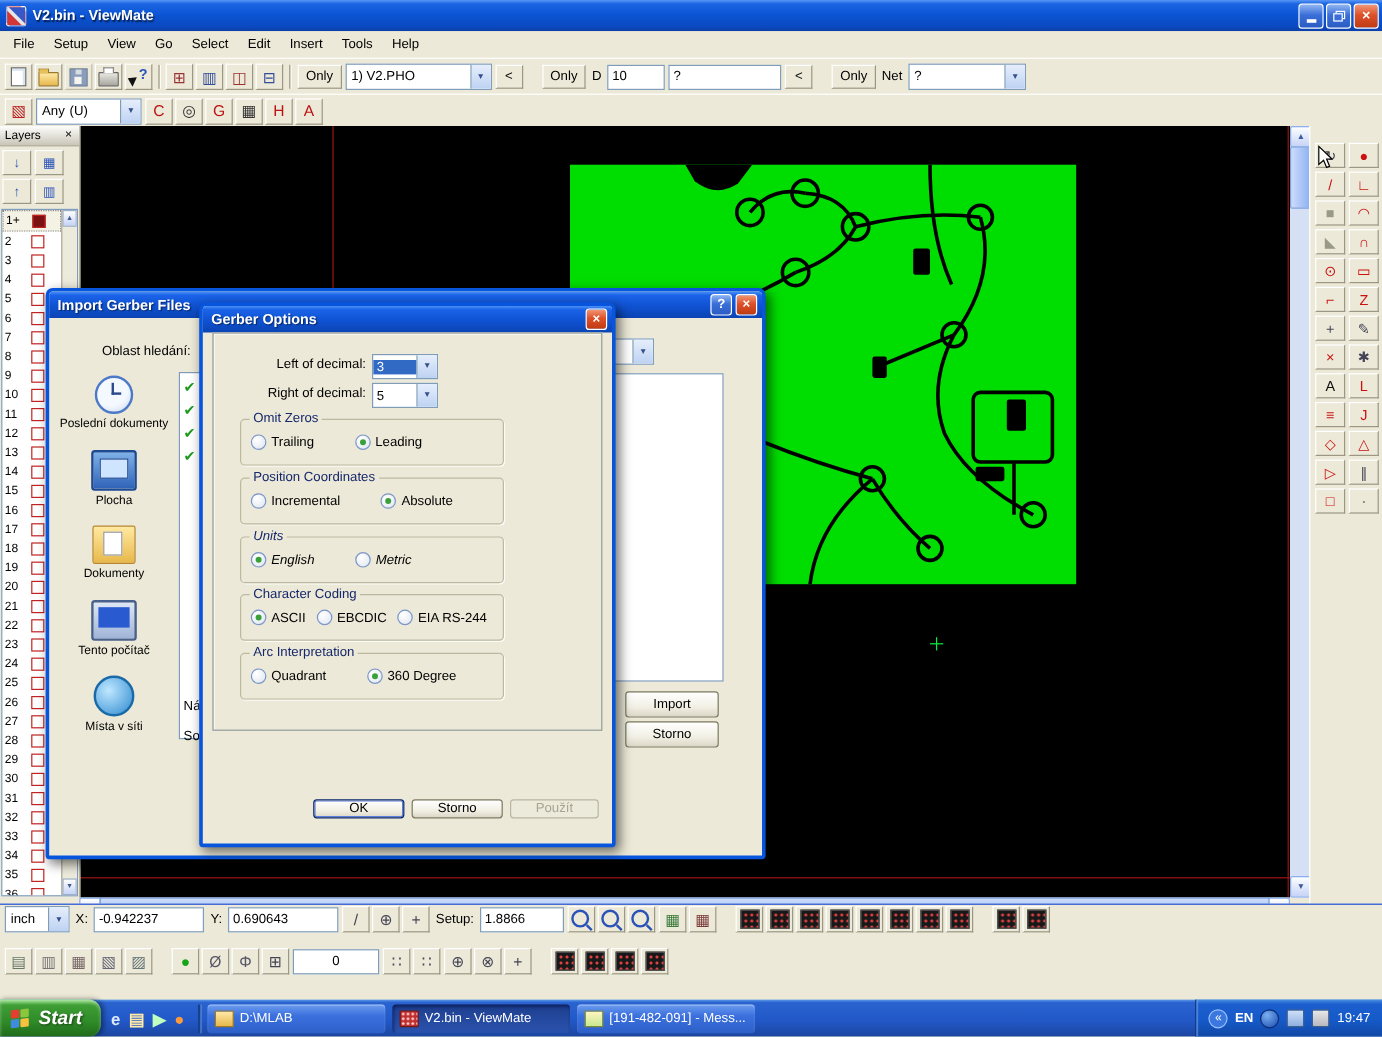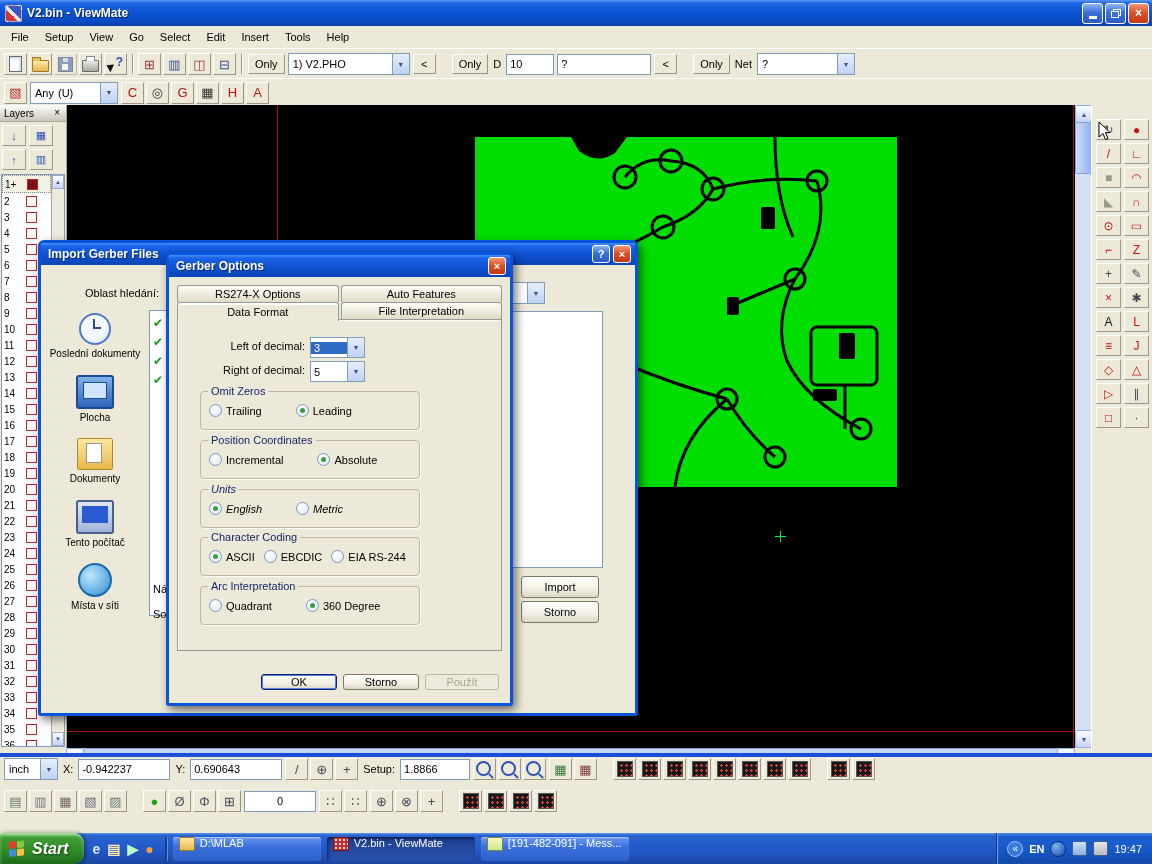--- a/index.html
+++ b/index.html
@@ -159,40 +159,40 @@
     display:flex;align-items:center;justify-content:center;font-size:11px}
   .btn.default{border:1px solid #0a246a;box-shadow:0 0 0 1px #5a7edc inset}
   .btn.disabled{color:#a9a593;border-color:#b9b5a0;background:#eceadb}
   .g-btn{position:absolute;top:389px;width:76px;height:16px}
 
   
   .cursor{position:absolute;z-index:50}
 
   
   .sb{position:absolute;left:0;right:0;display:flex;align-items:center;gap:3px;padding:0 4px;background:#ece9d8}
-  #statusbar1{top:753px;height:24px;border-top:4px solid #1d4ed8}
+  #statusbar1{top:753px;height:24px;border-top:1px solid #1d4ed8}
   #statusbar2{top:789px;height:24px}
   .strip{position:absolute;top:813px;left:0;right:0;height:20px;background:#ece9d8}
 
   
   .taskbar{position:absolute;top:833px;left:0;width:1152px;height:31px;display:flex;align-items:center;
     background:linear-gradient(180deg,#5c9ae8 0%,#2a63d0 8%,#2258c8 55%,#1b46a0 100%)}
   .start{height:31px;flex:none;display:flex;align-items:center;gap:6px;padding:0 16px 0 9px;border-radius:0 10px 10px 0;
     background:linear-gradient(180deg,#7ed66f 0%,#3e9e35 15%,#2f8a28 60%,#1f6a1a 100%);
     color:#fff;font-style:italic;font-weight:bold;font-size:16px;text-shadow:1px 1px 2px rgba(0,0,0,.5);
     box-shadow:inset 0 2px 3px rgba(255,255,255,.4),2px 0 4px rgba(0,0,0,.4)}
   .flag{width:17px;height:16px;display:grid;grid-template-columns:7px 7px;grid-template-rows:7px 7px;gap:1px;transform:skewY(-6deg)}
   .flag i{border-radius:1px}
   .flag i:nth-child(1){background:#e33e30}.flag i:nth-child(2){background:#8cc63f}
   .flag i:nth-child(3){background:#3f8cde}.flag i:nth-child(4){background:#f6c13e}
   .qlaunch{display:flex;gap:7px;padding:0 8px;align-items:center}
   .ql .glyph{font-size:14px;font-weight:bold}
   .tb-sep{width:2px;height:24px;background:#16418f;box-shadow:1px 0 0 #5d8fe0;margin:0 3px}
   .tasks{display:flex;align-items:center}
-  .task{height:24px;width:148px;margin:0 3px;border-radius:3px;display:flex;align-items:flex-start;gap:5px;padding:0 6px;color:#fff;
+  .task{height:24px;width:148px;margin:0 3px;border-radius:3px;display:flex;align-items:center;gap:5px;padding:0 6px;color:#fff;
     background:linear-gradient(180deg,#6b9cf0,#3b70dd 40%,#2d5fc8);box-shadow:inset 0 1px 1px rgba(255,255,255,.45);
     white-space:nowrap;overflow:hidden;font-size:11px}
   .task.active{background:linear-gradient(180deg,#1e3f8f,#2a52ae);box-shadow:inset 1px 2px 3px rgba(0,12,60,.6)}
   .task-label{overflow:hidden;text-overflow:ellipsis}
   .task-ic{width:14px;height:12px;flex:none;border-radius:1px}
   .task-ic-folder{background:linear-gradient(#ffe9a6,#e8b84d);border:1px solid #9c7a26}
   .task-ic-viewmate{background-color:#c03030;background-image:radial-gradient(#ffd0d0 1px,transparent 1.2px);background-size:4px 4px;border:1px solid #701818}
   .task-ic-message{background:linear-gradient(#fff6c0,#c8e890);border:1px solid #7a8a3a}
   .tray{margin-left:auto;height:31px;display:flex;align-items:center;gap:6px;padding:0 10px;color:#fff;
     background:linear-gradient(180deg,#4a90e0 0%,#1d5ecf 12%,#155ac8 55%,#1247a5 100%);
@@ -703,30 +703,20 @@
 
     <div class="dialog gerber-dialog">
       <div class="dlg-title">
         <span>Gerber Options</span>
         <span class="spacer"></span>
         <button class="dlg-sq close">
             <span>×</span>
           </button>
       </div>
       <div class="g-body">
-        <div class="tabs">
-          <div class="tabrow" id="tabs1">
-              <div class="tab">RS274-X Options</div>
-              <div class="tab">Auto Features</div>
-            </div>
-          <div class="tabrow" id="tabs2">
-              <div class="tab active">Data Format</div>
-              <div class="tab">File Interpretation</div>
-            </div>
-        </div>
         <div class="tabbody" id="tabbody">
           <span class="dec-label" style="top:20px">Left of decimal:</span>
           <div class="combo mini-combo" style="top:17px">
             <span class="combo-text hl">
                 <span>3</span>
               </span>
             <span class="combo-arrow">▼</span>
           </div>
           <span class="dec-label" style="top:44px">Right of decimal:</span>
           <div class="combo mini-combo" style="top:41px">

